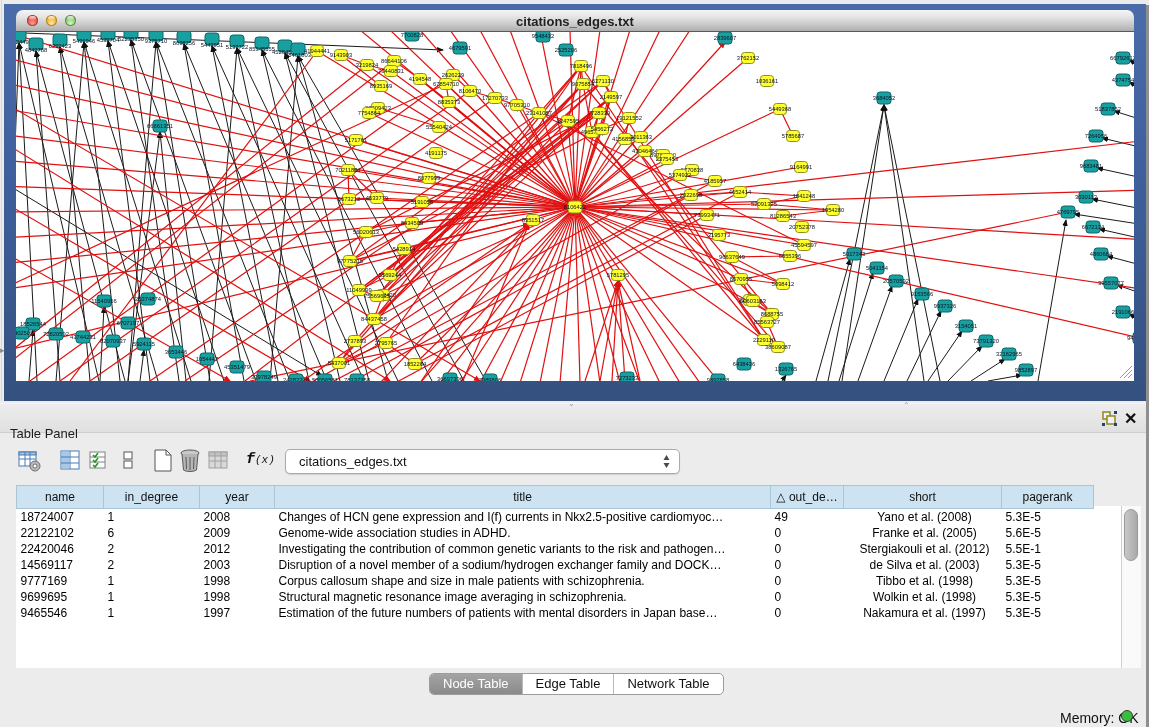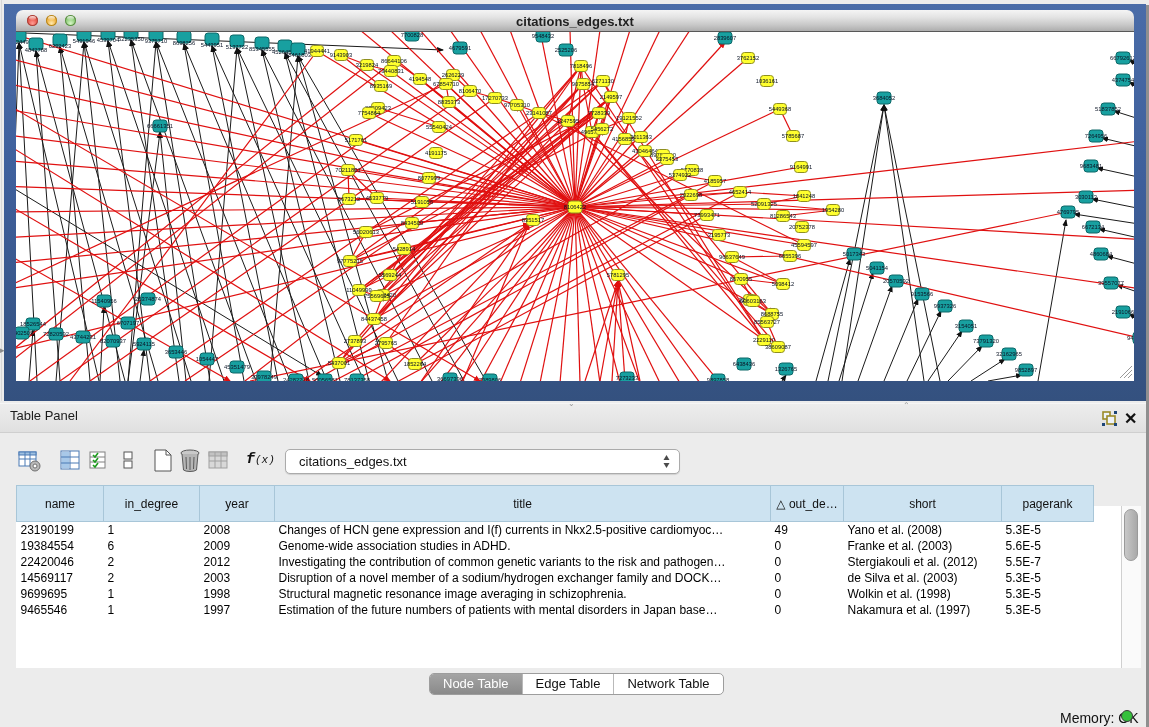--- a/index.html
+++ b/index.html
@@ -16,32 +16,32 @@
  font-size:13px;font-weight:bold;color:#1f1f1f}
 .tl{position:absolute;top:15px;width:11px;height:11px;border-radius:50%}
 .tl.r{left:27px;background:radial-gradient(circle at 50% 75%,#ff9d94,#ea5d51 45%,#c63d33);box-shadow:inset 0 0 0 1px #a8423a}
 .tl.y{left:46px;background:radial-gradient(circle at 50% 75%,#ffe9b0,#f3b848 45%,#d2952d);box-shadow:inset 0 0 0 1px #b5861f}
 .tl.g{left:65px;background:radial-gradient(circle at 50% 75%,#d8f5c8,#93d07e 45%,#639e4c);box-shadow:inset 0 0 0 1px #5e8f47}
 .tl::after{content:"";position:absolute;left:2px;top:1px;width:7px;height:4px;
  border-radius:50%;background:linear-gradient(rgba(255,255,255,.85),rgba(255,255,255,.1))}
 .panelhead{position:absolute;left:0;top:403px;width:1146px;height:30px;
  background:linear-gradient(180deg,#ededed,#e0e0e0);border-top:1px solid #f6f6f6;
  border-bottom:1px solid #cfcfcf}
-.panelhead .t{position:absolute;left:10px;top:4px;font-size:13px;color:#1c1c1c}
+.panelhead .t{position:absolute;left:10px;top:22px;font-size:13px;color:#1c1c1c}
 .xicon{position:absolute;left:1124px;top:409px;font-size:16px;font-weight:bold;color:#111}
 .dd{position:absolute;left:285px;top:449px;width:395px;height:25px;background:#fff;
  border:1px solid #ababab;border-radius:5px;box-shadow:0 1px 1px rgba(0,0,0,.12)}
 .dd .t{position:absolute;left:13px;top:4px;font-size:13px;color:#111}
 table.grid{position:absolute;left:16px;top:485px;border-collapse:collapse;table-layout:fixed;
  font-size:12px;background:#fff}
 table.grid th{background:#cde3f1;border:1px solid #a8c6d8;font-weight:normal;
- height:36px;font-size:12px;color:#111;overflow:hidden;white-space:nowrap}
+ height:23px;font-size:12px;color:#111;overflow:hidden;white-space:nowrap}
 table.grid td{height:16px;padding:0 0 0 4px;overflow:hidden;white-space:nowrap;color:#000}
 td.c1{padding-left:4px}
-td.c6{}
+td.c6{text-align:center}
 .tabs{position:absolute;left:429px;top:673px;height:22px;display:flex;
  border:1px solid #9d9d9d;border-radius:5px;overflow:hidden;background:#fff;
  font-size:13px;line-height:20px}
 .tabs div{padding:0 13px;border-right:1px solid #b9b9b9;color:#111}
 .tabs div:last-child{border-right:none}
 .tabs .sel{background:linear-gradient(180deg,#a4a4a4,#8a8a8a);color:#fff}
 .mem{position:absolute;left:1060px;top:710px;font-size:14px;color:#111}
 .dot{position:absolute;left:1121px;top:710px;width:12px;height:12px;border-radius:50%;
  background:#35c03c;border:1px solid #3a3a3a}
 .scroll{position:absolute;left:1121px;top:506px;width:20px;height:162px;background:#fafafa;
@@ -719,53 +719,62 @@
       <tr>
         <th>name</th>
         <th>in_degree</th>
         <th>year</th>
         <th>title</th>
         <th>△ out_de…</th>
         <th>short</th>
         <th>pagerank</th>
       </tr>
  <tr>
-        <td class="c1">23190199</td>
+        <td class="c1">18724007</td>
         <td class="c2">1</td>
         <td class="c3">2008</td>
         <td class="c4">Changes of HCN gene expression and I(f) currents in Nkx2.5-positive cardiomyoc…</td>
         <td class="c5">49</td>
         <td class="c6">Yano et al. (2008)</td>
         <td class="c7">5.3E-5</td>
       </tr>
       <tr>
-        <td class="c1">19384554</td>
+        <td class="c1">22122102</td>
         <td class="c2">6</td>
         <td class="c3">2009</td>
         <td class="c4">Genome-wide association studies in ADHD.</td>
         <td class="c5">0</td>
-        <td class="c6">Franke et al. (2003)</td>
+        <td class="c6">Franke et al. (2005)</td>
         <td class="c7">5.6E-5</td>
       </tr>
       <tr>
         <td class="c1">22420046</td>
         <td class="c2">2</td>
         <td class="c3">2012</td>
         <td class="c4">Investigating the contribution of common genetic variants to the risk and pathogen…</td>
         <td class="c5">0</td>
         <td class="c6">Stergiakouli et al. (2012)</td>
-        <td class="c7">5.5E-7</td>
+        <td class="c7">5.5E-1</td>
       </tr>
       <tr>
         <td class="c1">14569117</td>
         <td class="c2">2</td>
         <td class="c3">2003</td>
         <td class="c4">Disruption of a novel member of a sodium/hydrogen exchanger family and DOCK…</td>
         <td class="c5">0</td>
         <td class="c6">de Silva et al. (2003)</td>
+        <td class="c7">5.3E-5</td>
+      </tr>
+      <tr>
+        <td class="c1">9777169</td>
+        <td class="c2">1</td>
+        <td class="c3">1998</td>
+        <td class="c4">Corpus callosum shape and size in male patients with schizophrenia.</td>
+        <td class="c5">0</td>
+        <td class="c6">Tibbo et al. (1998)</td>
         <td class="c7">5.3E-5</td>
       </tr>
       <tr>
         <td class="c1">9699695</td>
         <td class="c2">1</td>
         <td class="c3">1998</td>
         <td class="c4">Structural magnetic resonance image averaging in schizophrenia.</td>
         <td class="c5">0</td>
         <td class="c6">Wolkin et al. (1998)</td>
         <td class="c7">5.3E-5</td>

